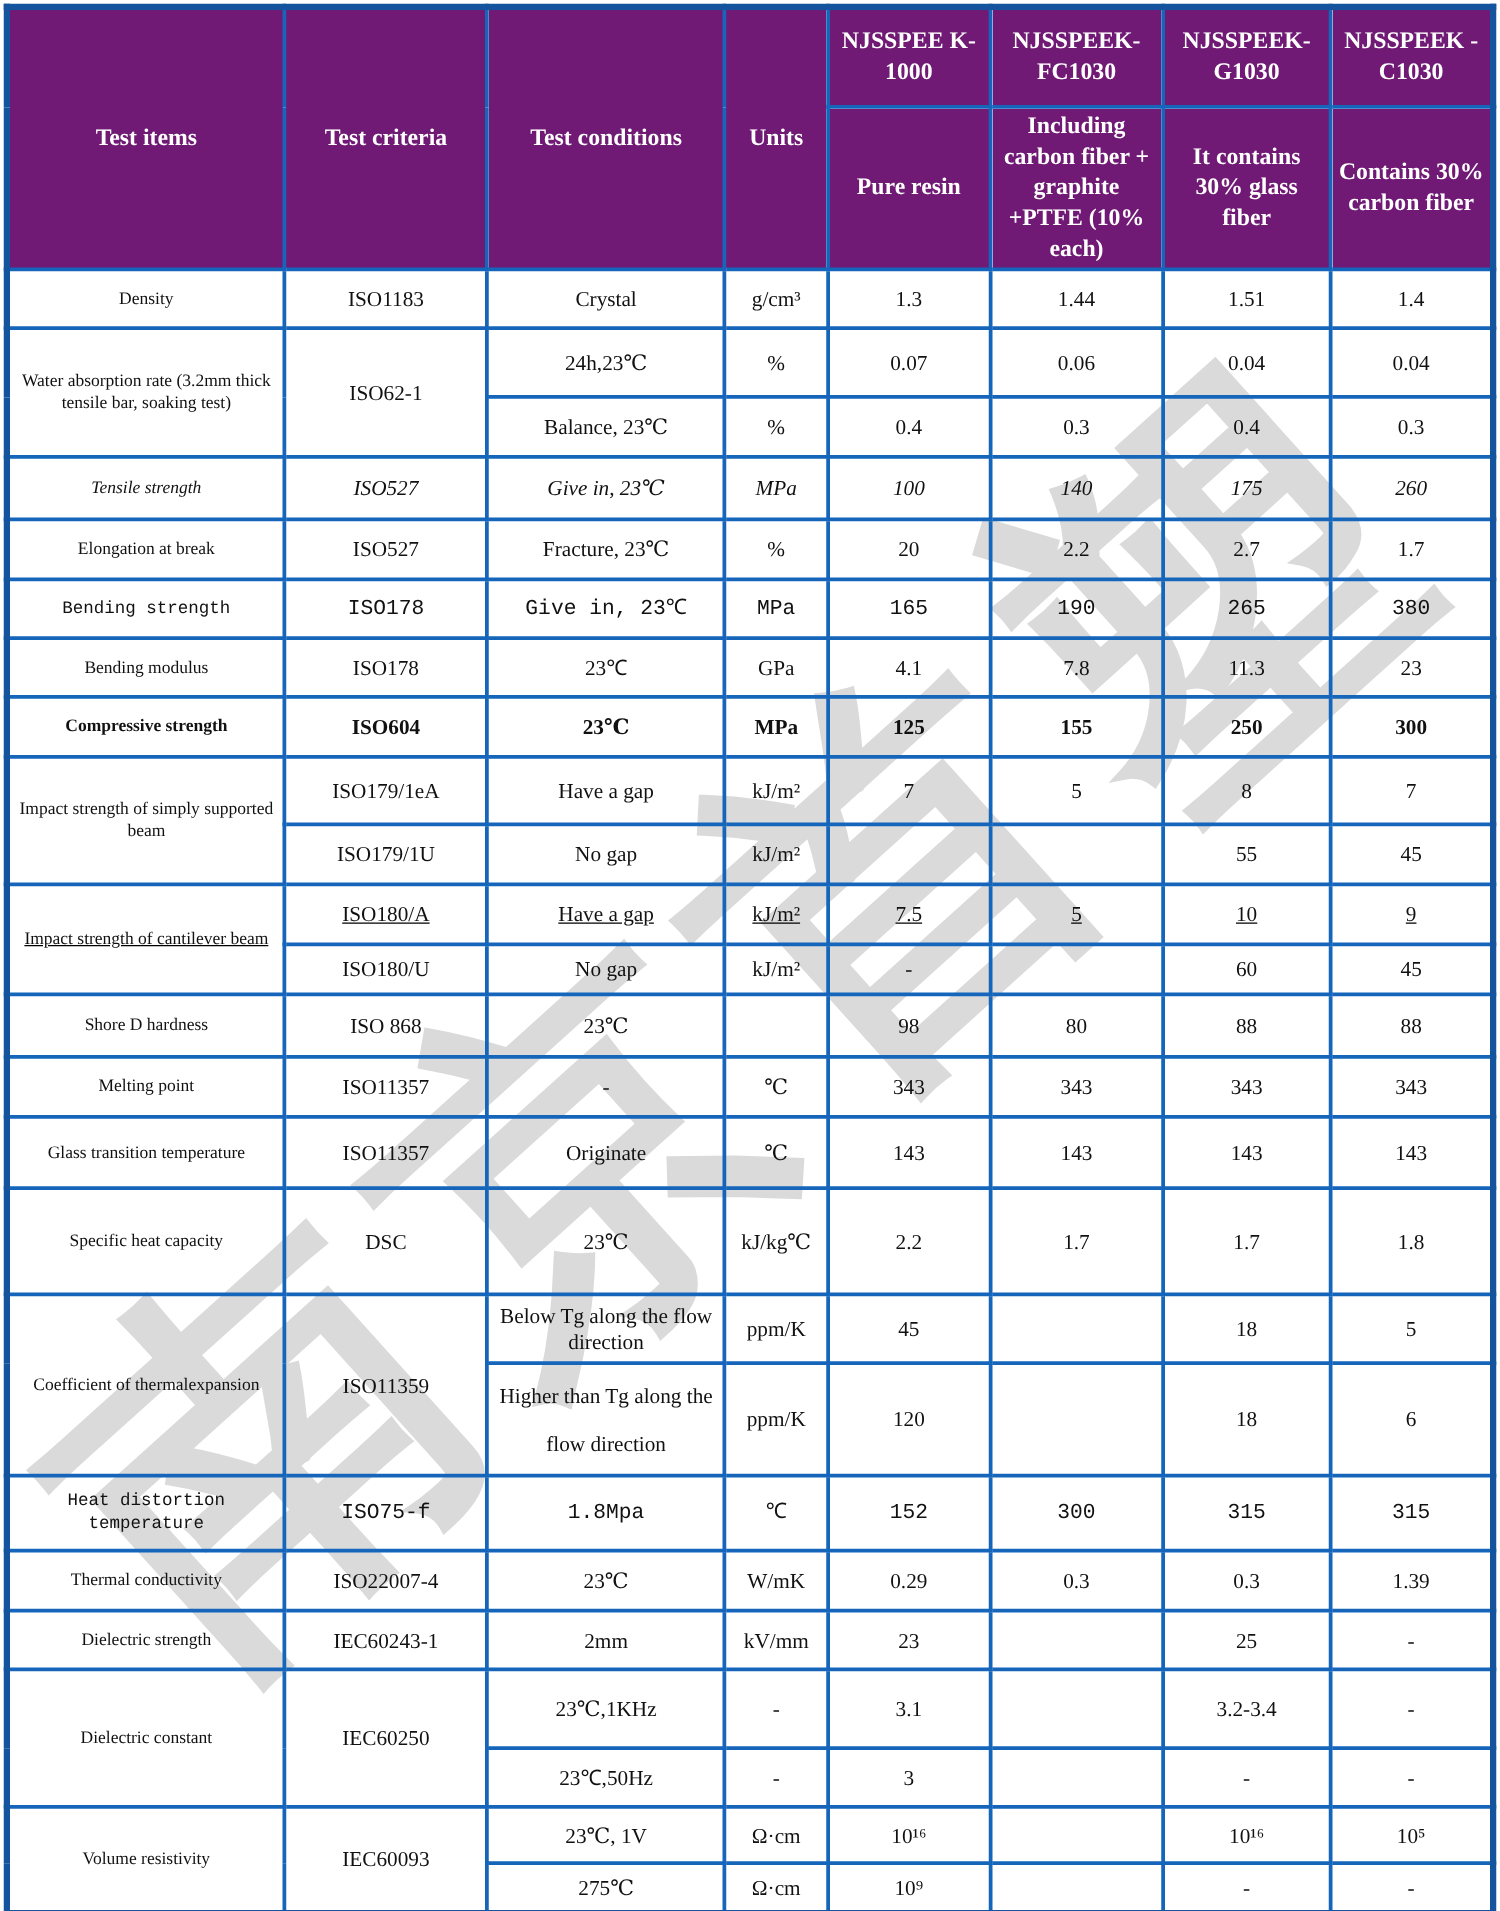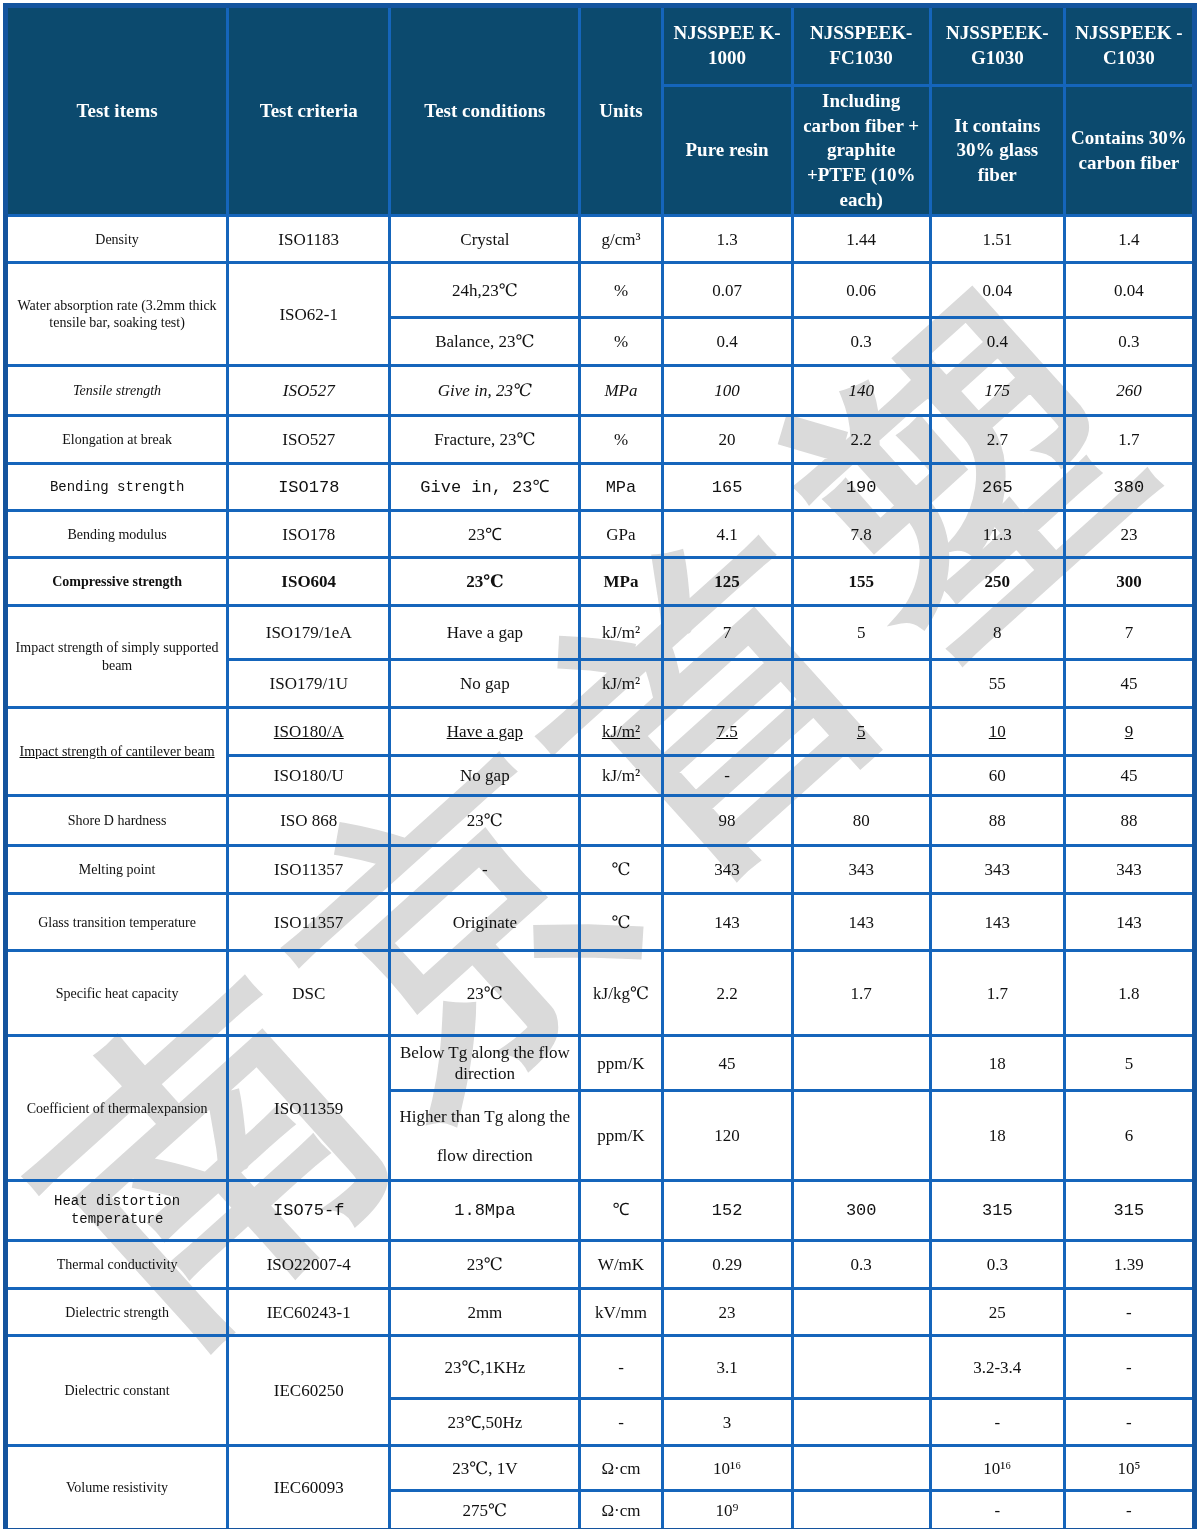--- a/index.html
+++ b/index.html
@@ -40,21 +40,21 @@
     border-bottom:10px solid #14549e;
   }
   .spec th,.spec td{
     border:3px solid #1565bb;
     text-align:center;
     vertical-align:middle;
     padding:2px 4px;
     overflow:hidden;
   }
   .spec thead th{
-    background:#0c4a6e;
+    background:#701a75;
     color:#ffffff;
     font-weight:bold;
     font-size:19px;
     line-height:1.3;
   }
   .spec thead tr.names{height:80px;}
   .spec thead tr.descs{height:130px;}
   .spec td{
     font-size:17px;
     color:#111111;

